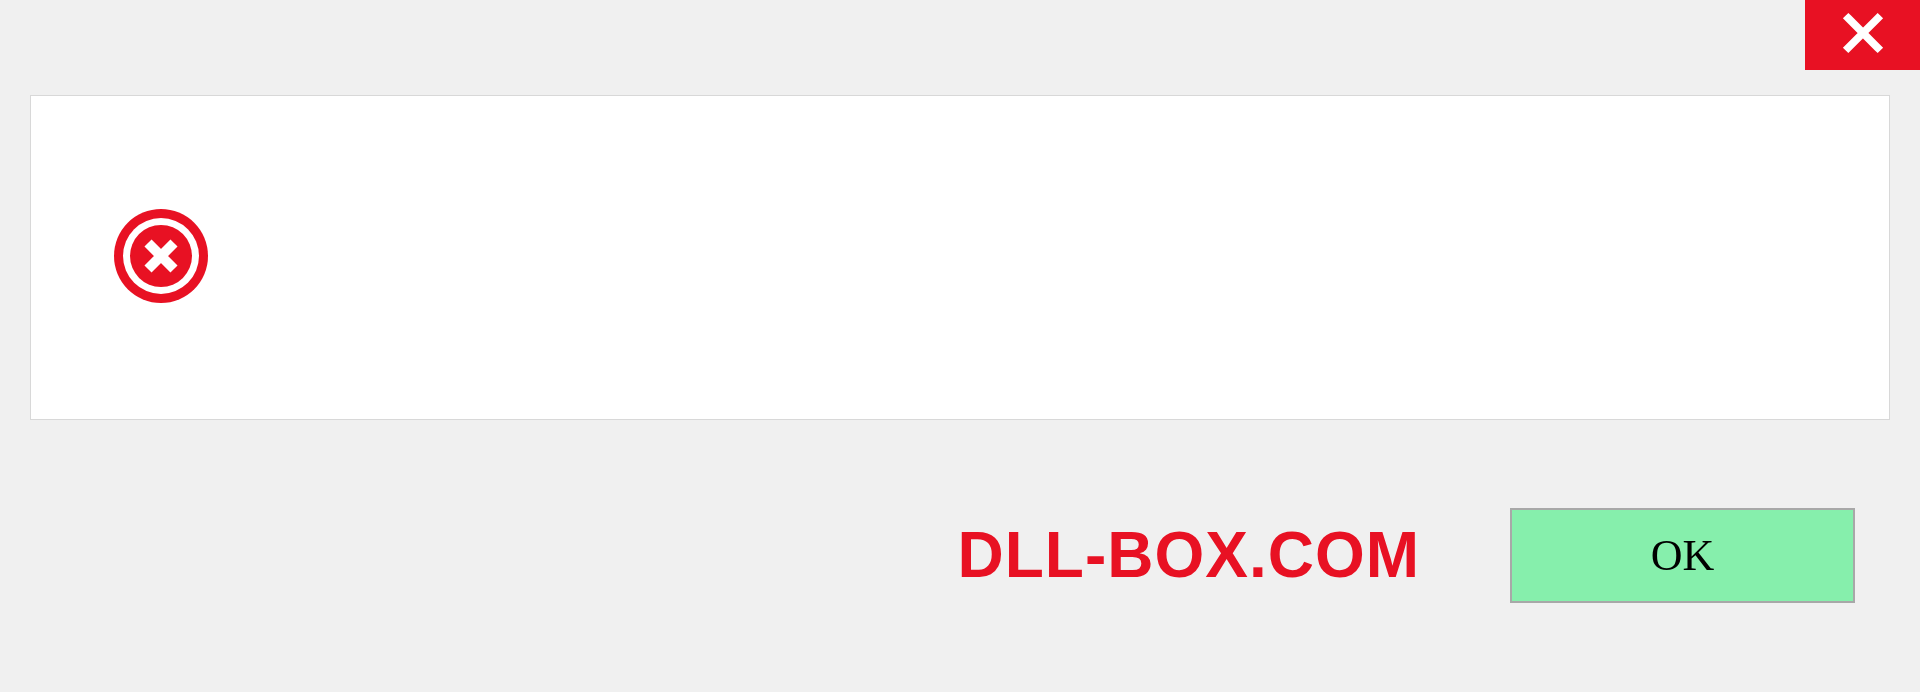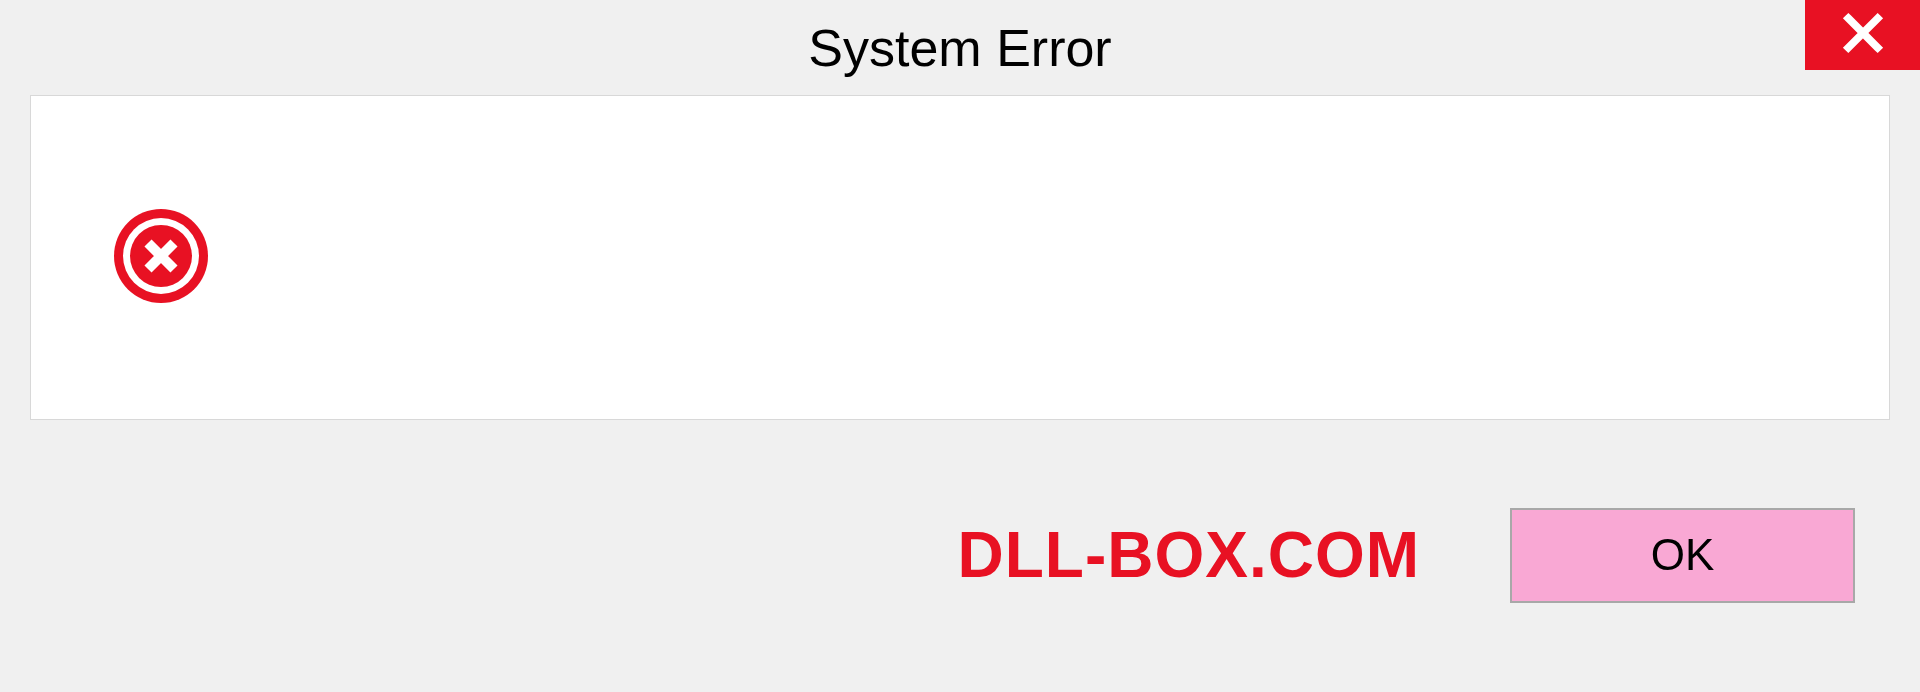--- a/index.html
+++ b/index.html
@@ -81,36 +81,35 @@
       font-size: 64px;
       font-weight: 800;
       color: #e81123;
       letter-spacing: 1px;
       font-family: Arial, sans-serif;
       margin-left: 24px;
     }
     .ok-btn {
       width: 345px;
       height: 95px;
-      background: #f9a8d4;
+      background: #86efac;
       border: 2px solid #a8a8a8;
       display: flex;
       align-items: center;
       justify-content: center;
       font-size: 44px;
       color: #000;
       cursor: pointer;
-      font-family: Liberation Sans, sans-serif;
+      font-family: Liberation Serif, serif;
     }
   </style>
 </head>
 <body>
 
 <div class="title-bar">
-  <span class="title-text">System Error</span>
   <div class="close-btn">
     <span>
       <svg viewBox="0 0 24 24">
         <path d="M4 4 L20 20 M20 4 L4 20" stroke="#ffffff" stroke-width="4.2" stroke-linecap="square" fill="none"></path>
       </svg>
     </span>
   </div>
 </div>
 
 <div class="content-panel">

